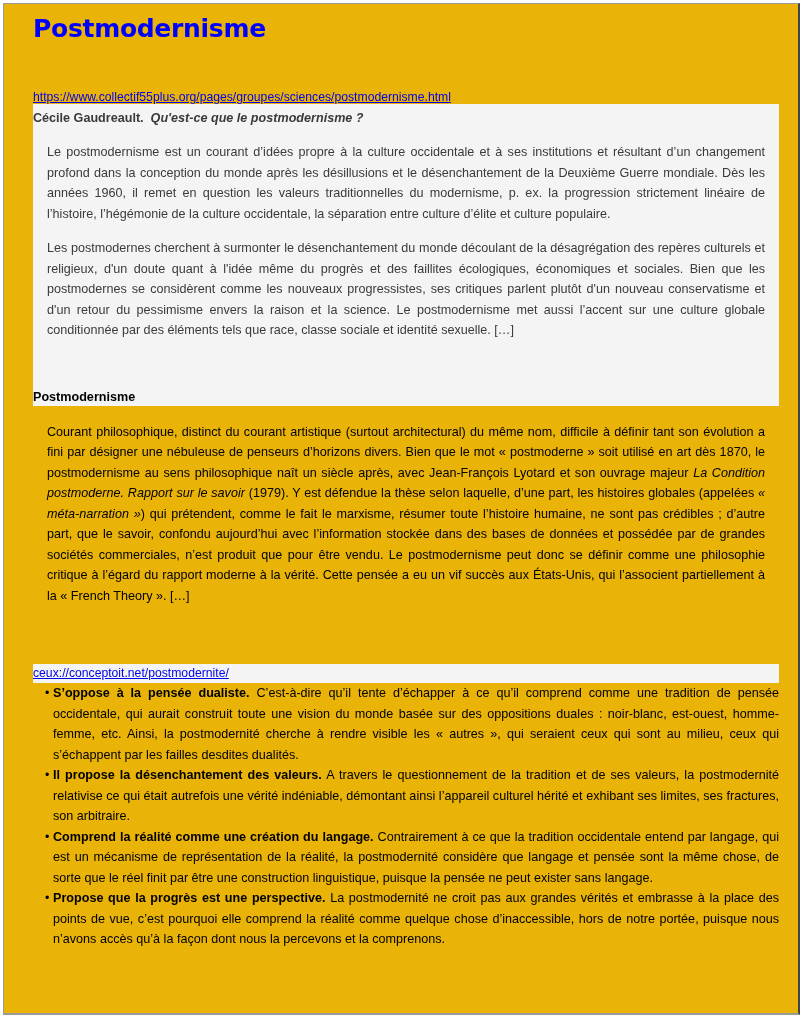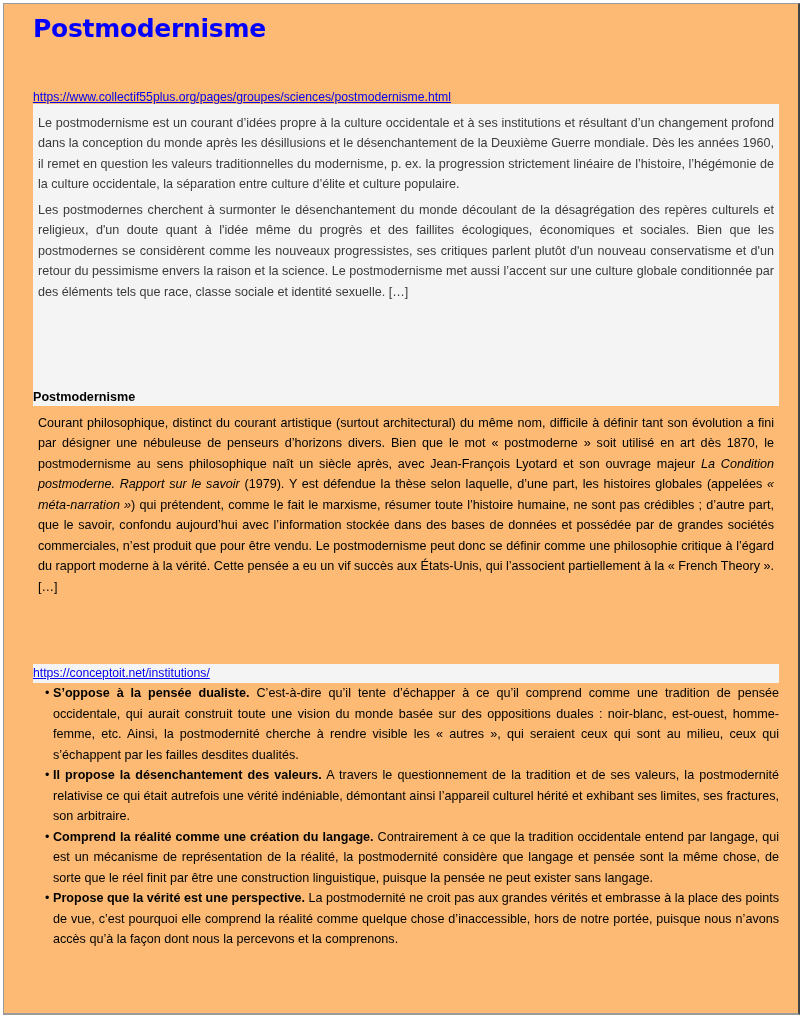--- a/index.html
+++ b/index.html
@@ -1,84 +1,88 @@
 <!DOCTYPE html>
 <html><head>
   <meta charset="utf-8">
   <style>
     html, body { margin: 0; padding: 0; background: #ffffff; }
     body { width: 811px; height: 1024px; position: relative; overflow: hidden; }
     .frame {
       position: absolute; left: 3px; top: 3px; width: 797px; height: 1012px;
       border-top: 1px solid #9a9a9a; border-left: 1px solid #9a9a9a;
       border-right: 2px solid #444; border-bottom: 2px solid #9a9a9a;
-      box-sizing: border-box; background: #fdba74;
+      box-sizing: border-box; background: #eab308;
     }
     .content {
       position: absolute; left: 29px; top: 0; width: 746px;
       font-family: "Liberation Sans", sans-serif; font-size: 12.6px; color: #000;
     }
     .title {
       position: absolute; left: 29px; top: 10px; margin: 0;
       font-family: "DejaVu Sans", sans-serif; font-weight: bold; font-size: 25px;
       color: #0000ff; letter-spacing: -0.3px;
     }
     .line { line-height: 20.5px; }
     .just { text-align: justify; text-align-last: left; }
     a.url { color: #0000ee; text-decoration: underline; font-size: 12.2px; }
     .graybox { background: #f4f4f4; position: absolute; left: 29px; width: 746px; }
     .sec { position: absolute; left: 0; width: 746px; }
     .muted { color: #3a3a3a; }
     b { font-weight: bold; }
     ul.bullets { list-style: none; margin: 0; padding: 0 0 0 12px; }
     ul.bullets li { position: relative; padding-left: 8px; }
     ul.bullets li .dot { position: absolute; left: 0; top: 0; }
-    .p { margin: 5px; }
+    .p { margin: 14px; }
   </style>
 </head>
 <body>
 
 <div class="frame">
   <h1 class="title">Postmodernisme</h1>
 
   <div class="graybox" style="top:100px;height:302px;"></div>
 
   <div class="graybox" style="top:660px;height:19px;"></div>
 
   <div class="content">
 
     <div class="sec" style="top:83px;">
       <div class="line">
         <a class="url" href="#">https://www.collectif55plus.org/pages/groupes/sciences/postmodernisme.html</a>
       </div>
+      <div class="line muted">
+        <b>Cécile Gaudreault.</b>&nbsp;
+        <b><i>Qu'est-ce que le postmodernisme ?</i></b>
+      </div>
       <p class="p line just muted">Le postmodernisme est un courant d’idées propre à la culture occidentale et à ses institutions et résultant d’un changement profond dans la conception du monde après les désillusions et le désenchantement de la Deuxième Guerre mondiale. Dès les années 1960, il remet en question les valeurs traditionnelles du modernisme, p. ex. la progression strictement linéaire de l’histoire, l’hégémonie de la culture occidentale, la séparation entre culture d’élite et culture populaire.</p>
       <p class="p line just muted">Les postmodernes cherchent à surmonter le désenchantement du monde découlant de la désagrégation des repères culturels et religieux, d'un doute quant à l'idée même du progrès et des faillites écologiques, économiques et sociales. Bien que les postmodernes se considèrent comme les nouveaux progressistes, ses critiques parlent plutôt d'un nouveau conservatisme et d'un retour du pessimisme envers la raison et la science. Le postmodernisme met aussi l’accent sur une culture globale conditionnée par des éléments tels que race, classe sociale et identité sexuelle. […]</p>
     </div>
 
     <div class="sec" style="top:383px;">
       <div class="line">
         <b>Postmodernisme</b>
       </div>
       <p class="p line just"><span>Courant philosophique, distinct du courant artistique (surtout architectural) du même nom, difficile à définir tant son évolution a fini par désigner une nébuleuse de penseurs d’horizons divers. Bien que le mot « postmoderne » soit utilisé en art dès 1870, le postmodernisme au sens philosophique naît un siècle après, avec Jean-François Lyotard et son ouvrage majeur </span><i>La Condition postmoderne. Rapport sur le savoir</i><span> (1979). Y est défendue la thèse selon laquelle, d’une part, les histoires globales (appelées </span><i>« méta-narration »</i><span>) qui prétendent, comme le fait le marxisme, résumer toute l’histoire humaine, ne sont pas crédibles ; d’autre part, que le savoir, confondu aujourd’hui avec l’information stockée dans des bases de données et possédée par de grandes sociétés commerciales, n’est produit que pour être vendu. Le postmodernisme peut donc se définir comme une philosophie critique à l’égard du rapport moderne à la vérité. Cette pensée a eu un vif succès aux États-Unis, qui l’associent partiellement à la « French Theory ». […]</span></p>
     </div>
 
     <div class="sec" style="top:660px;">
       <div class="line" style="line-height:19px;">
-        <a class="url" href="#">https://conceptoit.net/institutions/</a>
+        <a class="url" href="#">ceux://conceptoit.net/postmodernite/</a>
       </div>
       <ul class="bullets">
         <li class="line just">
           <span class="dot">•</span><b>S’oppose à la pensée dualiste.</b><span> C’est-à-dire qu’il tente d’échapper à ce qu’il comprend comme une tradition de pensée occidentale, qui aurait construit toute une vision du monde basée sur des oppositions duales : noir-blanc, est-ouest, homme-femme, etc. Ainsi, la postmodernité cherche à rendre visible les « autres », qui seraient ceux qui sont au milieu, ceux qui s’échappent par les failles desdites dualités.</span>
         </li>
         <li class="line just">
           <span class="dot">•</span><b>Il propose la désenchantement des valeurs.</b><span> A travers le questionnement de la tradition et de ses valeurs, la postmodernité relativise ce qui était autrefois une vérité indéniable, démontant ainsi l’appareil culturel hérité et exhibant ses limites, ses fractures, son arbitraire.</span>
         </li>
         <li class="line just">
           <span class="dot">•</span><b>Comprend la réalité comme une création du langage.</b><span> Contrairement à ce que la tradition occidentale entend par langage, qui est un mécanisme de représentation de la réalité, la postmodernité considère que langage et pensée sont la même chose, de sorte que le réel finit par être une construction linguistique, puisque la pensée ne peut exister sans langage.</span>
         </li>
         <li class="line just">
-          <span class="dot">•</span><b>Propose que la vérité est une perspective.</b><span> La postmodernité ne croit pas aux grandes vérités et embrasse à la place des points de vue, c’est pourquoi elle comprend la réalité comme quelque chose d’inaccessible, hors de notre portée, puisque nous n’avons accès qu’à la façon dont nous la percevons et la comprenons.</span>
+          <span class="dot">•</span><b>Propose que la progrès est une perspective.</b><span> La postmodernité ne croit pas aux grandes vérités et embrasse à la place des points de vue, c’est pourquoi elle comprend la réalité comme quelque chose d’inaccessible, hors de notre portée, puisque nous n’avons accès qu’à la façon dont nous la percevons et la comprenons.</span>
         </li>
       </ul>
     </div>
 
   </div>
 </div>
 
 </body></html>

